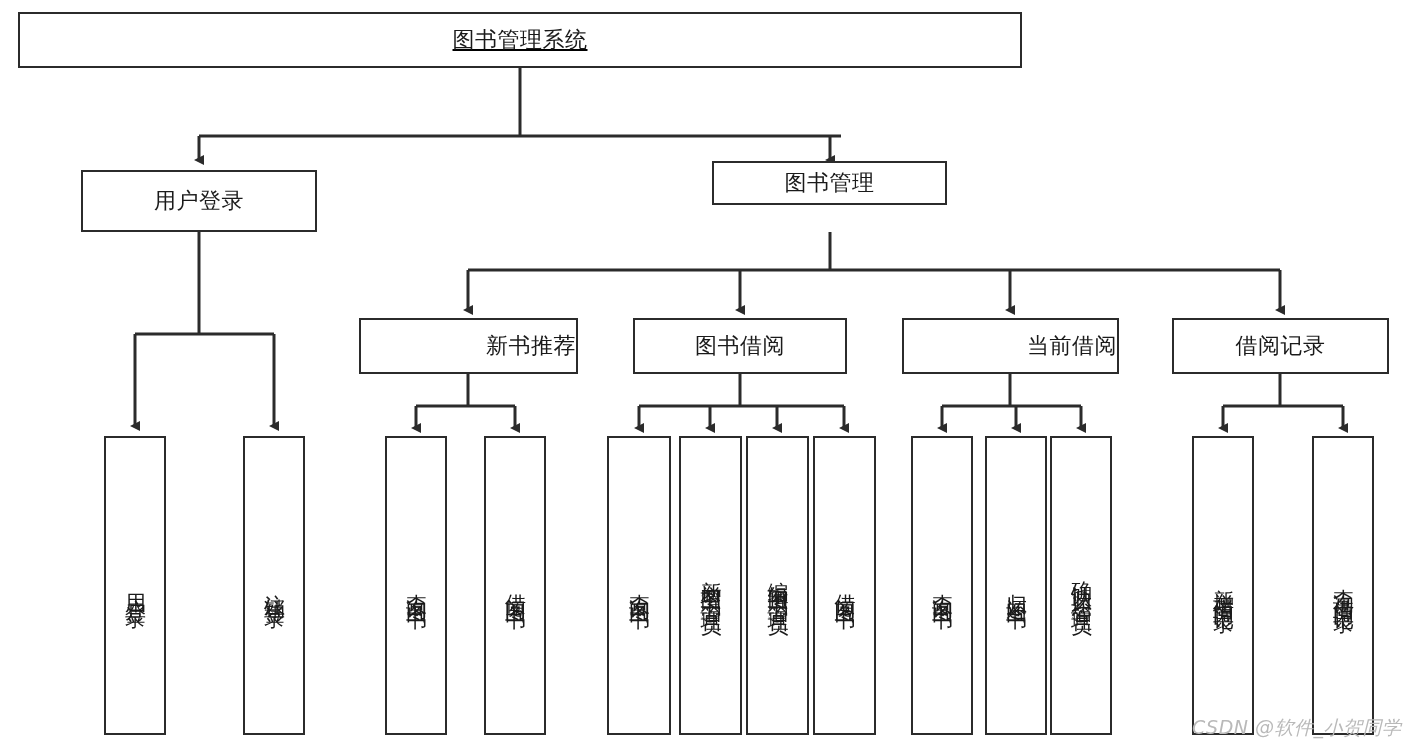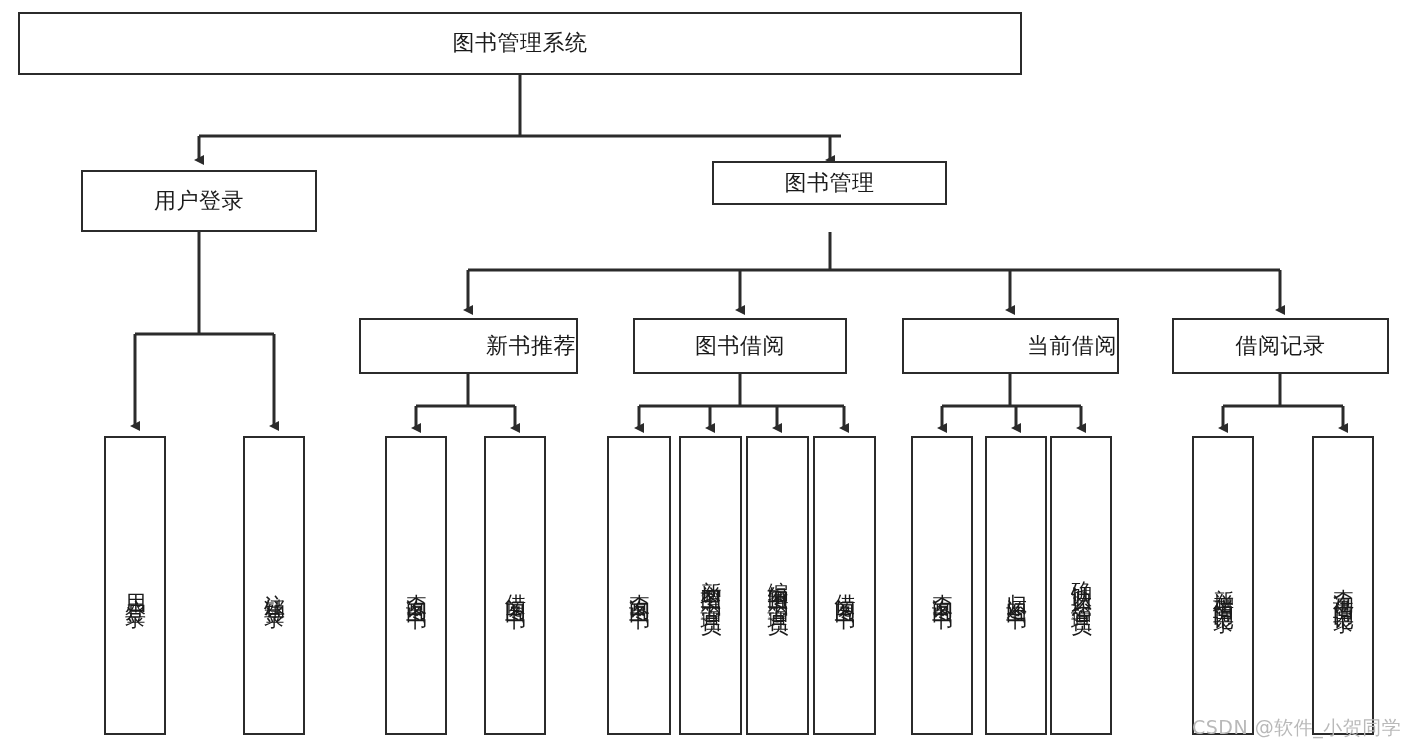--- a/index.html
+++ b/index.html
@@ -126,21 +126,21 @@
     </g>
 
     <g stroke="#2b2b2b" stroke-width="3" fill="none">
       <path d="M 1280 374 L 1280 406"></path>
       <path d="M 1223 406 L 1343 406"></path>
       <path d="M 1223 406 L 1223 428" marker-end="url(#arrowhead)"></path>
       <path d="M 1343 406 L 1343 428" marker-end="url(#arrowhead)"></path>
     </g>
   </svg>
 
-  <div class="node-box" id="node-root" style="left: 18px; top: 12px; width: 1004px; height: 63px;">
+  <div class="node-box" id="node-root" style="left: 18px; top: 12px; width: 1004px; height: 56px; text-decoration: underline;">
     <span class="node-label-h">图书管理系统</span>
   </div>
 
   <div id="level2-container">
       <div class="node-box" style="left: 81px; top: 170px; width: 236px; height: 62px;">
         <span class="node-label-h">用户登录</span>
       </div>
       <div class="node-box" style="left: 712px; top: 161px; width: 235px; height: 44px;">
         <span class="node-label-h">图书管理</span>
       </div>
@@ -194,14 +194,14 @@
         <span class="node-label-v">确认归还（管理员）</span>
       </div>
       <div class="node-box vertical" style="left: 1192px; top: 436px; width: 62px; height: 299px;">
         <span class="node-label-v">新增借阅记录</span>
       </div>
       <div class="node-box vertical" style="left: 1312px; top: 436px; width: 62px; height: 299px;">
         <span class="node-label-v">查询借阅记录</span>
       </div>
     </div>
 
-  <div class="watermark" id="watermark" style="left: 1192px; top: 715px;">CSDN @软件_小贺同学</div>
+  <div class="watermark" id="watermark" style="left: 1192px; top: 715px; font-style: italic;">CSDN @软件_小贺同学</div>
 </div>
 
 </body></html>

